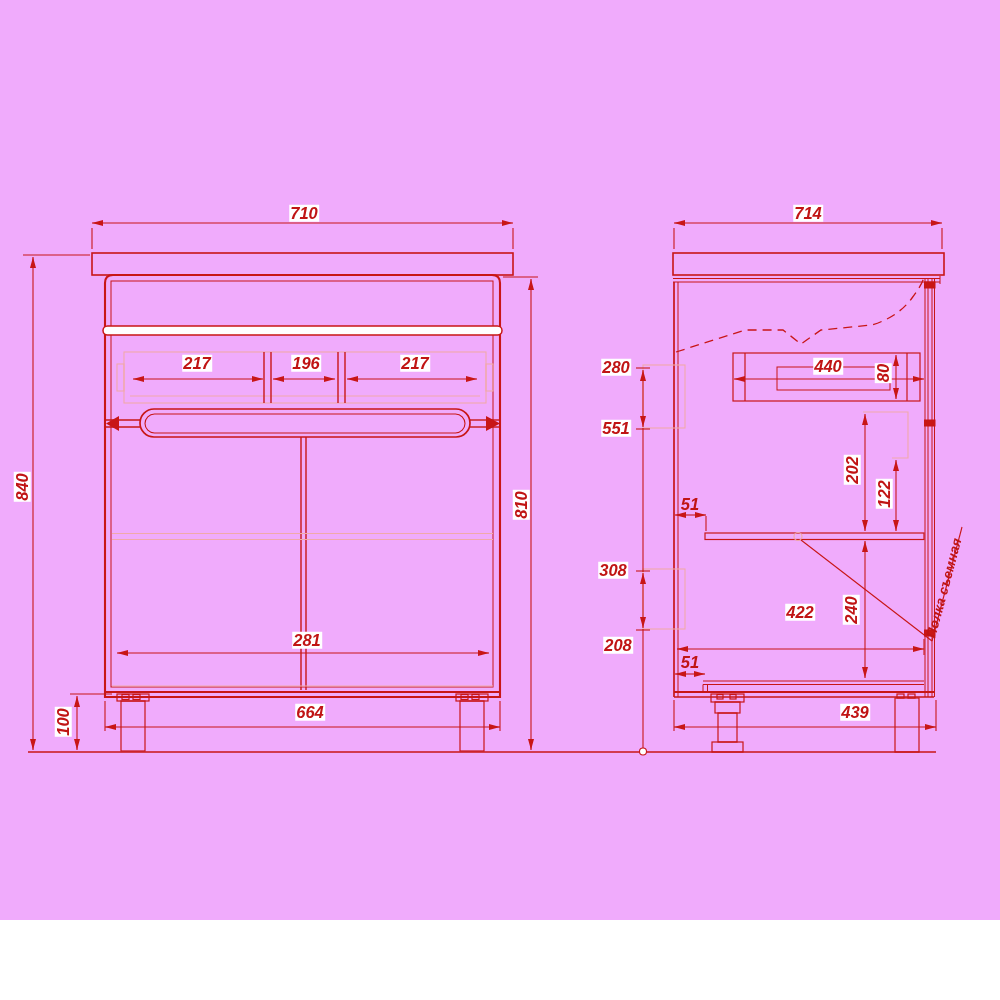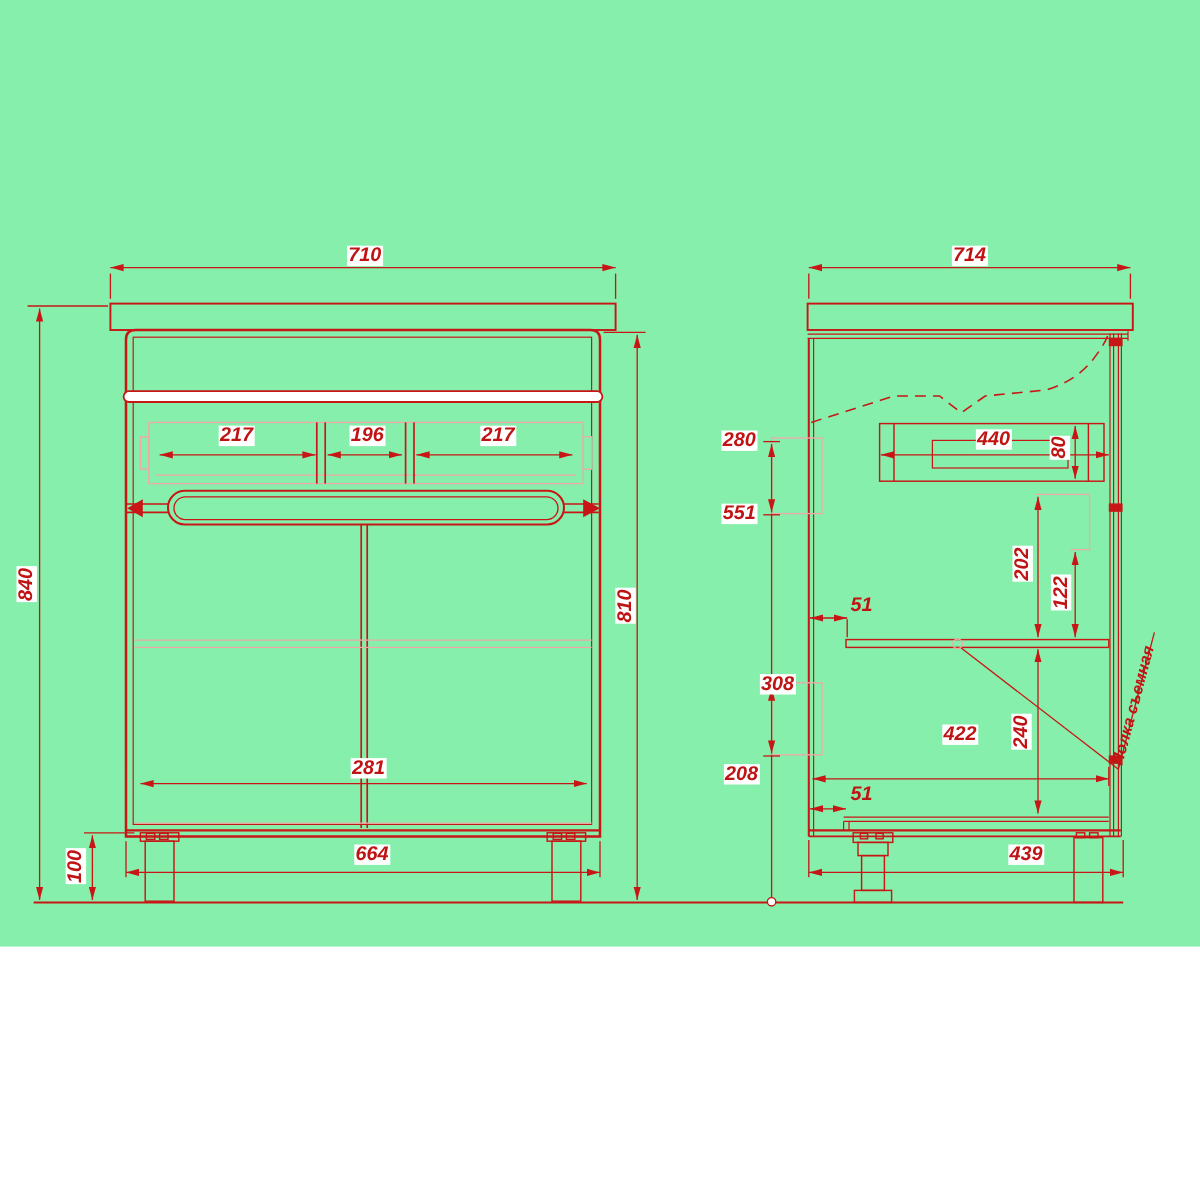--- a/index.html
+++ b/index.html
@@ -1,22 +1,22 @@
 <!DOCTYPE html>
 <html><head>
 <meta charset="utf-8">
 <style>
   html,body{margin:0;padding:0;background:#fff;}
-  .canvas{position:relative;width:1000px;height:789px;background:#86efac;overflow:hidden;
+  .canvas{position:relative;width:1000px;height:920px;background:#f0abfc;overflow:hidden;
           font-family:"Liberation Sans", sans-serif;}
   .linework{position:absolute;left:0;top:0;}
   .lbl{position:absolute;transform:translate(-50%,-50%);
        font:italic bold 16.5px "Liberation Sans",sans-serif;color:#c01414;
        white-space:nowrap;background:#fff;padding:0 1px;line-height:1;}
-  .lbl.nobg{background:transparent;margin-left:28px;}
+  .lbl.nobg{background:transparent;}
   .vert{transform:translate(-50%,-50%) rotate(-90deg);}
   .note{transform:translate(-50%,-50%) rotate(-75deg);
         font:italic bold 13.5px "Liberation Sans",sans-serif;background:transparent;}
 </style>
 </head>
 <body>
 
 <div class="canvas">
 
 <svg class="linework" width="1000" height="1000" viewBox="0 0 1000 1000" fill="none">
@@ -198,21 +198,21 @@
 <div class="lbl vert" style="left:521px;top:505px">810</div>
 <div class="lbl" style="left:197px;top:363px">217</div>
 <div class="lbl" style="left:306px;top:363px">196</div>
 <div class="lbl" style="left:415px;top:363px">217</div>
 <div class="lbl" style="left:307px;top:640px">281</div>
 <div class="lbl" style="left:310px;top:712px">664</div>
 
 <div class="lbl" style="left:808px;top:213px">714</div>
 <div class="lbl" style="left:616px;top:367px">280</div>
 <div class="lbl" style="left:616px;top:428px">551</div>
-<div class="lbl" style="left:648px;top:570px">308</div>
+<div class="lbl" style="left:613px;top:570px">308</div>
 <div class="lbl" style="left:618px;top:645px">208</div>
 <div class="lbl nobg" style="left:690px;top:504px">51</div>
 <div class="lbl nobg" style="left:690px;top:662px">51</div>
 <div class="lbl" style="left:828px;top:366px">440</div>
 <div class="lbl vert" style="left:883px;top:373px">80</div>
 <div class="lbl vert" style="left:852px;top:470px">202</div>
 <div class="lbl vert" style="left:884px;top:494px">122</div>
 <div class="lbl vert" style="left:851px;top:610px">240</div>
 <div class="lbl" style="left:800px;top:612px">422</div>
 <div class="lbl" style="left:855px;top:712px">439</div>

